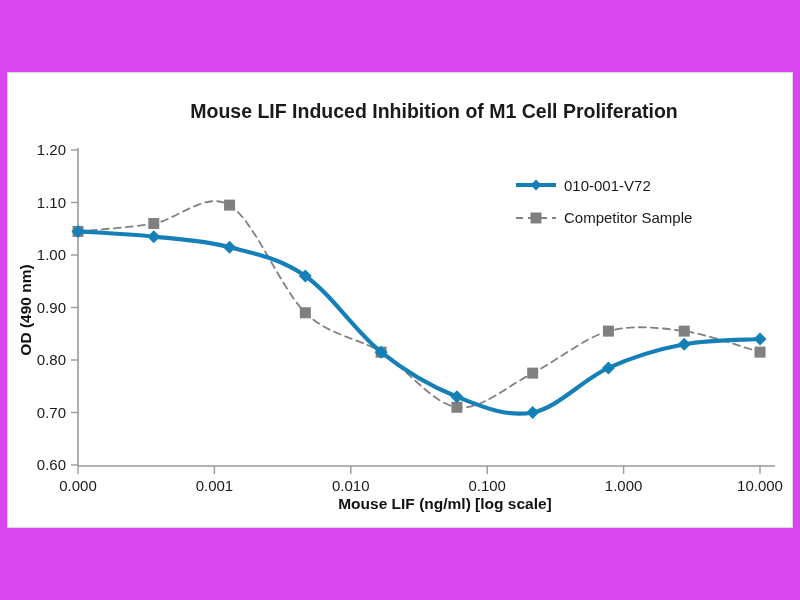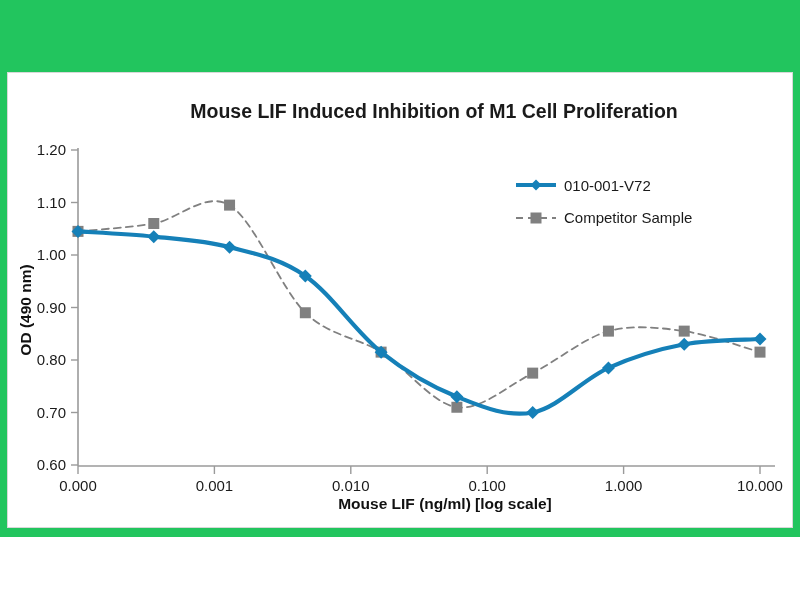--- a/index.html
+++ b/index.html
@@ -6,22 +6,22 @@
     margin: 0;
     padding: 0;
     width: 800px;
     height: 600px;
     background: #ffffff;
     font-family: "Liberation Sans", sans-serif;
   }
   #page {
     position: relative;
     width: 800px;
-    height: 537px;
-    background: #22c55e;
+    height: 600px;
+    background: #d946ef;
     overflow: hidden;
   }
   #chart-frame {
     position: absolute;
     left: 7px;
     top: 72px;
     width: 786px;
     height: 456px;
     background: #ffffff;
     border: 1px solid #d8d8d8;

